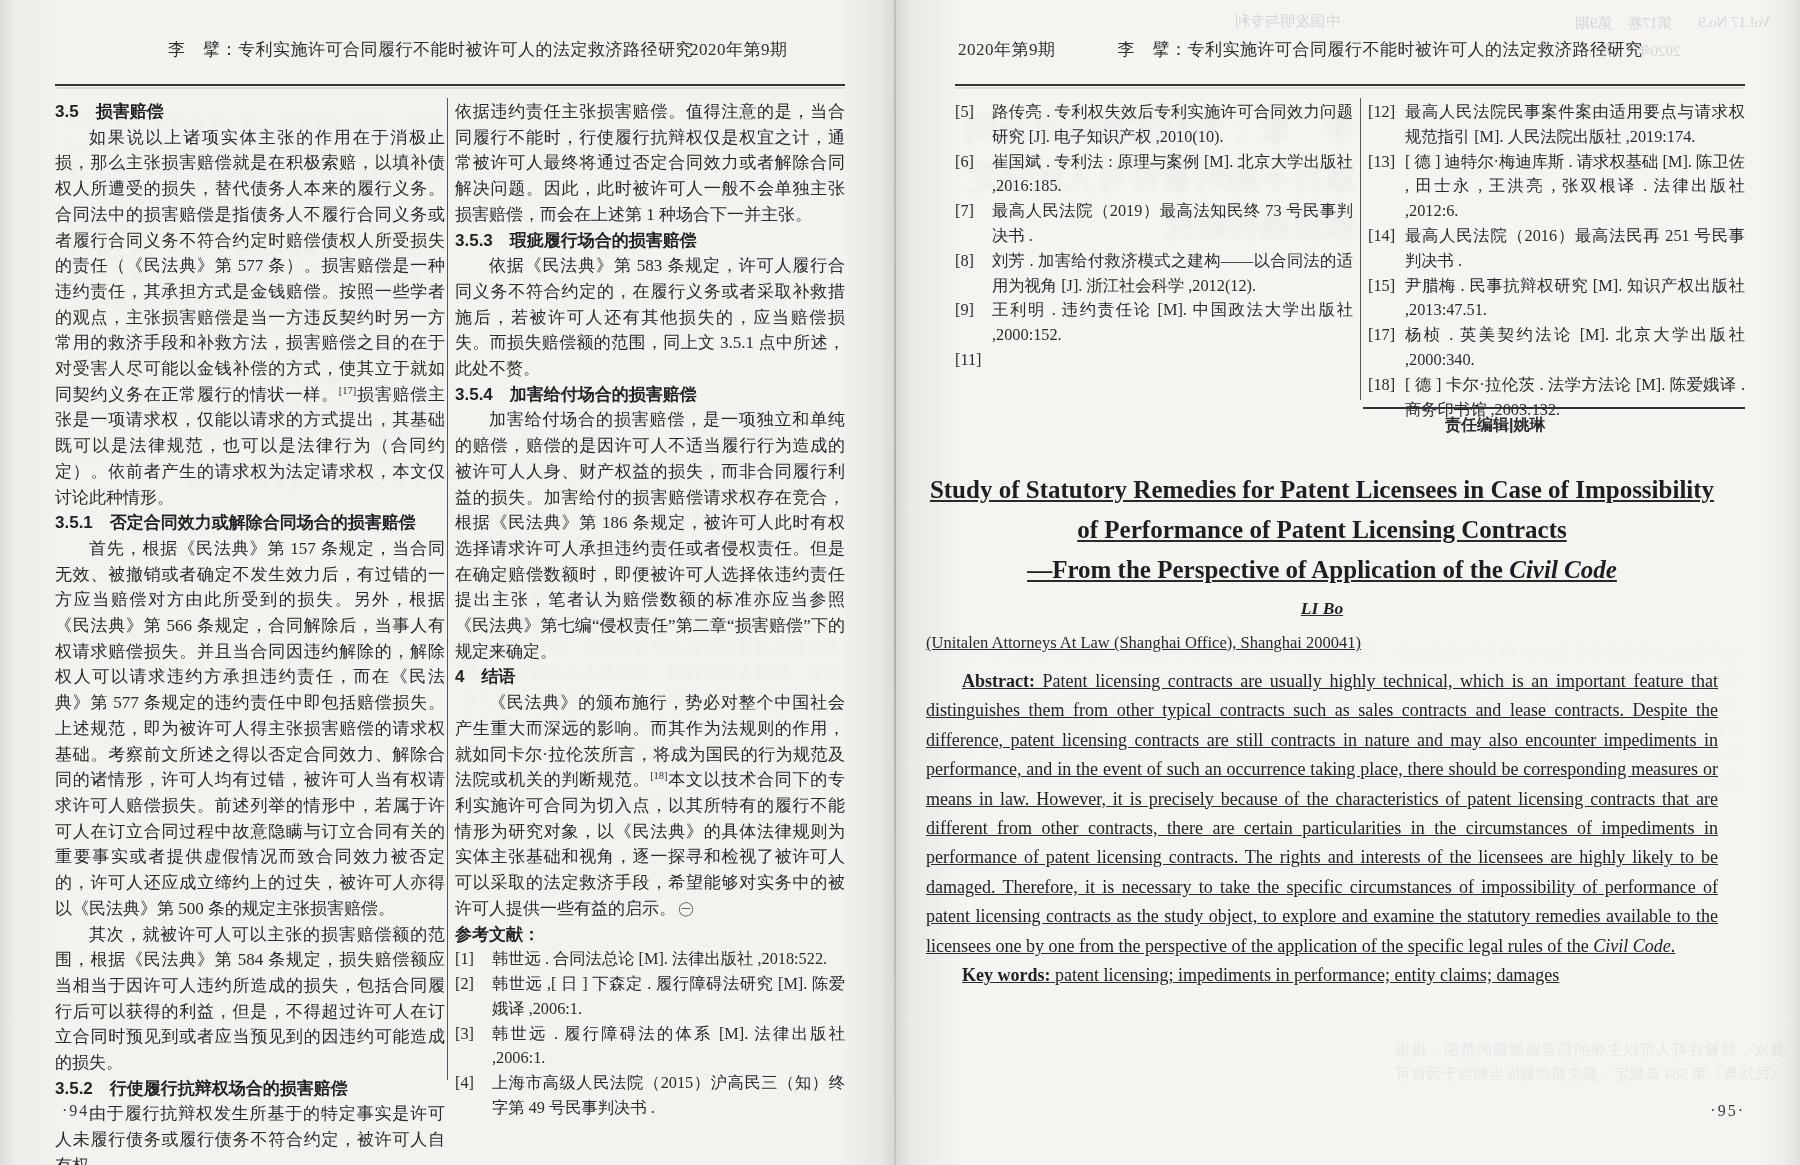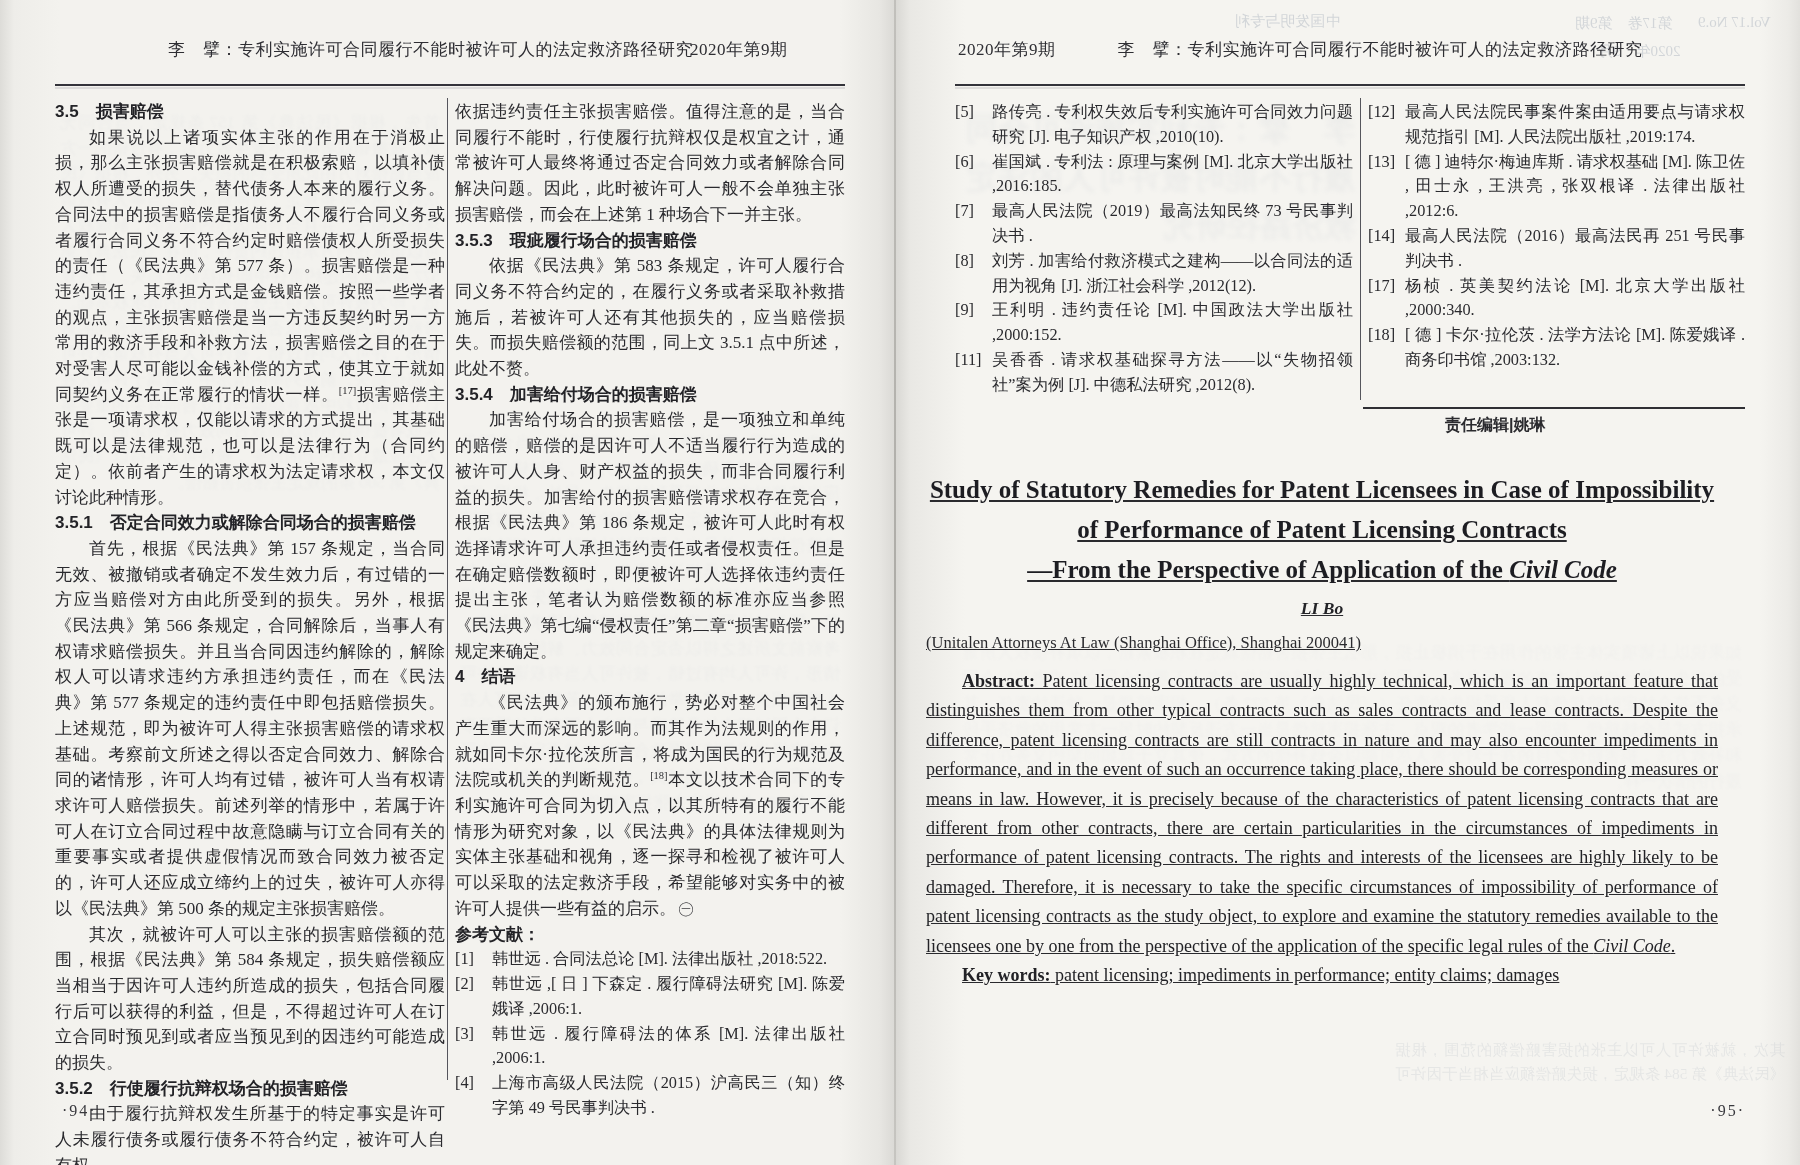--- a/index.html
+++ b/index.html
@@ -121,27 +121,28 @@
   <div class="hdr-rule" style="left:955px;top:84px;width:790px;"></div>
 
   <div class="col-divider" style="left:1360px;top:98px;height:302px;"></div>
 
   <div class="col" style="left:955px;top:100px;width:398px;">
     <div class="ref"><span class="ref-num">[5]</span><span>路传亮 . 专利权失效后专利实施许可合同效力问题研究 [J]. 电子知识产权 ,2010(10).</span></div>
     <div class="ref"><span class="ref-num">[6]</span><span>崔国斌 . 专利法 : 原理与案例 [M]. 北京大学出版社 ,2016:185.</span></div>
     <div class="ref"><span class="ref-num">[7]</span><span>最高人民法院（2019）最高法知民终 73 号民事判决书 .</span></div>
     <div class="ref"><span class="ref-num">[8]</span><span>刘芳 . 加害给付救济模式之建构——以合同法的适用为视角 [J]. 浙江社会科学 ,2012(12).</span></div>
     <div class="ref"><span class="ref-num">[9]</span><span>王利明 . 违约责任论 [M]. 中国政法大学出版社 ,2000:152.</span></div>
-    <div class="ref"><span class="ref-num">[11]</span><span>吴香香 . 请求权基础探寻方法——以“失物招领社”案为例 [J]. 中德私法研究 ,2012(8).</span></div>
+    <div class="ref"><span class="ref-num">[11]</span></div>
   </div>
 
   <div class="col" style="left:1368px;top:100px;width:377px;">
     <div class="ref"><span class="ref-num">[12]</span><span>最高人民法院民事案件案由适用要点与请求权规范指引 [M]. 人民法院出版社 ,2019:174.</span></div>
     <div class="ref"><span class="ref-num">[13]</span><span>[ 德 ] 迪特尔·梅迪库斯 . 请求权基础 [M]. 陈卫佐 , 田士永 , 王洪亮 , 张双根译 . 法律出版社 ,2012:6.</span></div>
     <div class="ref"><span class="ref-num">[14]</span><span>最高人民法院（2016）最高法民再 251 号民事判决书 .</span></div>
+    <div class="ref"><span class="ref-num">[15]</span><span>尹腊梅 . 民事抗辩权研究 [M]. 知识产权出版社 ,2013:47.51.</span></div>
     <div class="ref"><span class="ref-num">[17]</span><span>杨桢 . 英美契约法论 [M]. 北京大学出版社 ,2000:340.</span></div>
     <div class="ref"><span class="ref-num">[18]</span><span>[ 德 ] 卡尔·拉伦茨 . 法学方法论 [M]. 陈爱娥译 . 商务印书馆 ,2003:132.</span></div>
   </div>
 
   <div class="editor-rule" style="left:1363px;top:407px;width:382px;"></div>
   <div class="editor" style="left:1445px;top:415px;width:300px;">责任编辑|姚琳</div>
 
   <div class="en-block">
     <p class="en-title">Study of Statutory Remedies for Patent Licensees in Case of Impossibility</p>
     <p class="en-title">of Performance of Patent Licensing Contracts</p>

